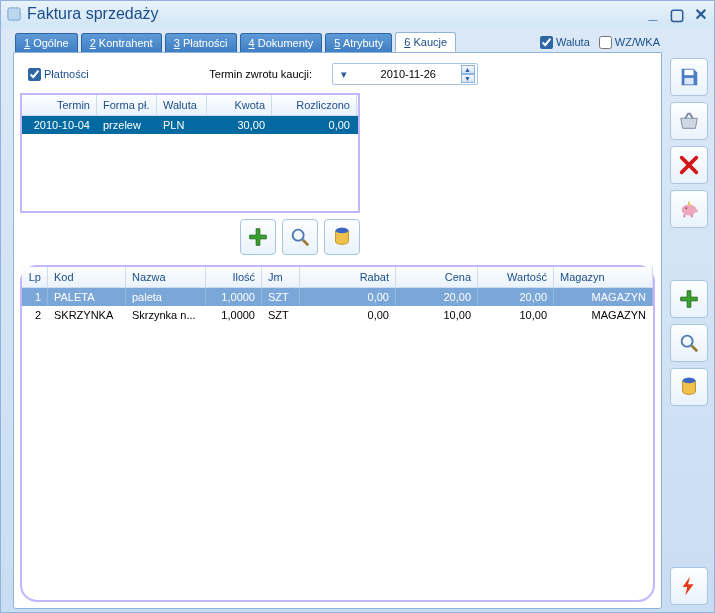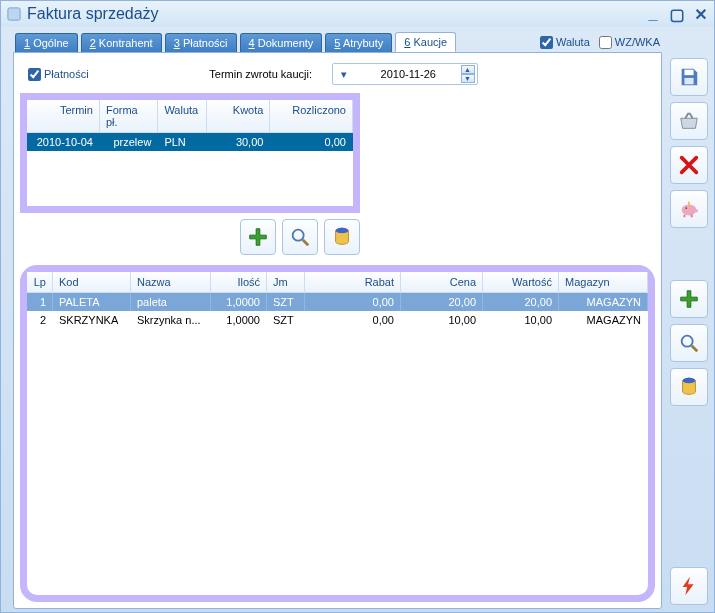--- a/index.html
+++ b/index.html
@@ -113,21 +113,21 @@
   }
   .spinbtn {
     width: 14px; height: 9px;
     background: linear-gradient(#f3f7fc, #d5e4f4);
     border: 1px solid #8fb3dc;
     font-size: 7px; line-height: 7px; text-align: center;
     cursor: pointer; color: #2a5d99;
   }
 
   .grid {
-    border: 7px solid #c4b5fd;
+    border: 2px solid #c4b5fd;
     background: #fff;
     position: relative;
   }
   .grid.top { height: 120px; }
   .ghead {
     display: flex;
     background: linear-gradient(#fdfeff, #eaf2fb);
     border-bottom: 1px solid #cddcee;
   }
   .ghead .gh {
@@ -145,21 +145,21 @@
     border-right: 1px solid transparent;
     white-space: nowrap;
     overflow: hidden;
     text-overflow: ellipsis;
   }
   .grow .gc.r { text-align: right; }
   .grow.sel { background: #0369a1; color: #fff; }
 
   
   .t-col1 { width: 75px; }
-  .t-col2 { width: 60px; text-align: right; }
+  .t-col2 { width: 60px; }
   .t-col3 { width: 50px; }
   .t-col4 { width: 65px; }
   .t-col5 { width: 85px; }
 
   .toolbar {
     display: flex;
     justify-content: flex-end;
     gap: 6px;
     padding: 6px 0 10px 0;
   }

